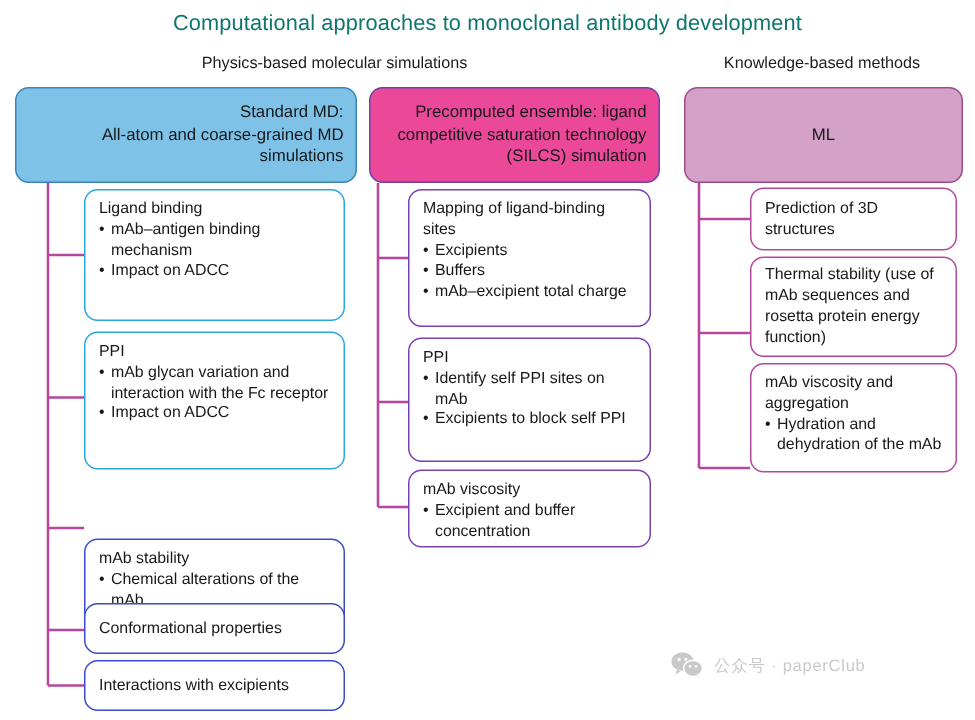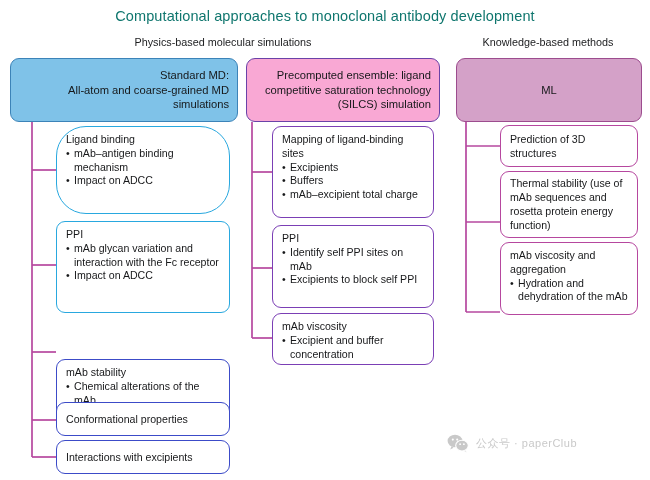--- a/index.html
+++ b/index.html
@@ -58,21 +58,21 @@
     padding: 4px 8px;
     color: #16181a;
   }
   #hdr-md {
     left: 10px; top: 58px; width: 228px; height: 64px;
     background: #7fc2e8;
     border: 1.6px solid #3c83b8;
   }
   #hdr-silcs {
     left: 246px; top: 58px; width: 194px; height: 64px;
-    background: #f9a8d4;
+    background: #ec4899;
     border: 1.6px solid #6a42a8;
   }
   #hdr-ml {
     left: 456px; top: 58px; width: 186px; height: 64px;
     background: #d4a1c8;
     border: 1.6px solid #9c4c8e;
   }
 
   
   .leaf {
@@ -158,21 +158,21 @@
   <div class="main-title">Computational approaches to monoclonal antibody development</div>
 
   <div class="group-title" id="grp-physics">Physics-based molecular simulations</div>
   <div class="group-title" id="grp-knowledge">Knowledge-based methods</div>
 
   <div class="header-box" id="hdr-md">
     <span style="white-space:pre-line;">Standard MD:
 All-atom and coarse-grained MD simulations</span>
   </div>
 
-  <div class="leaf b-cyan" style="left:56px; top:126px; width:174px; height:88px;border-radius:30px;">
+  <div class="leaf b-cyan" style="left:56px; top:126px; width:174px; height:88px;">
     <span class="hd">Ligand binding</span>
     <ul>
       <li>mAb–antigen binding mechanism</li>
       <li>Impact on ADCC</li>
     </ul>
   </div>
 
   <div class="leaf b-cyan" style="left:56px; top:221px; width:174px; height:92px;">
     <span class="hd">PPI</span>
     <ul>

